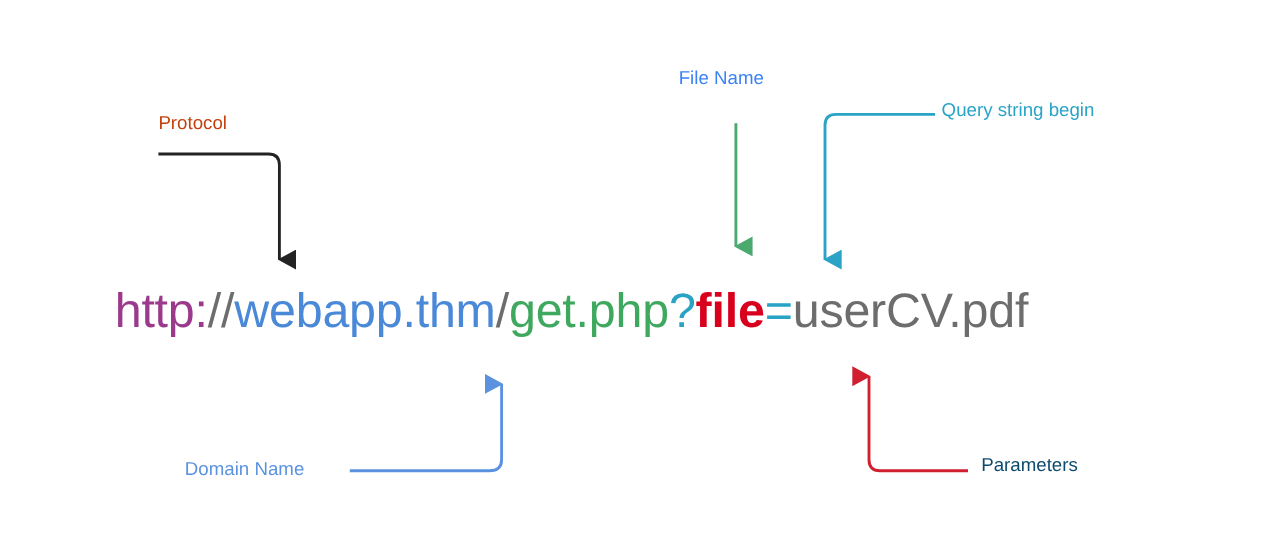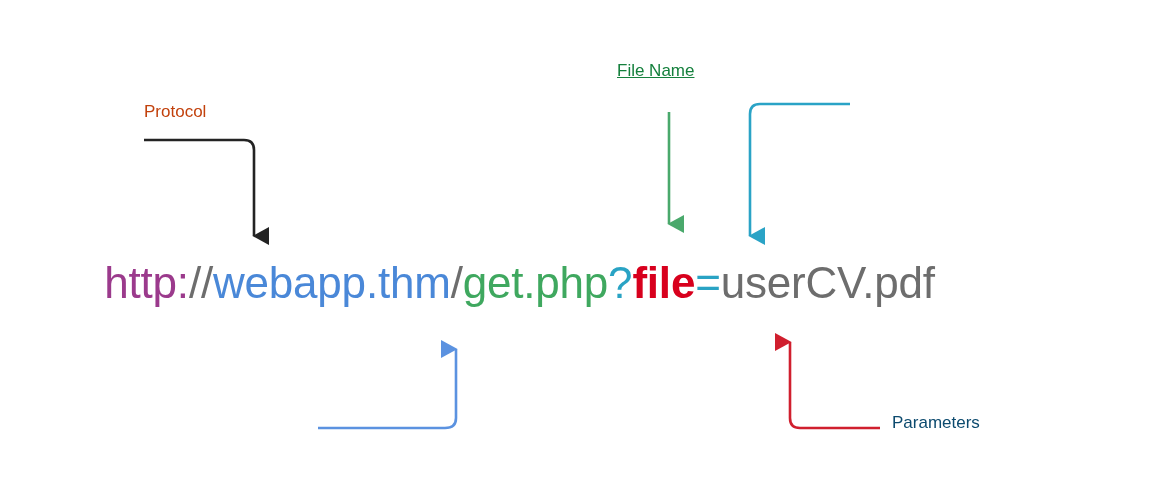--- a/index.html
+++ b/index.html
@@ -81,21 +81,23 @@
 
     <path d="M850,104 L760,104 Q750,104 750,114 L750,236" fill="none" stroke="#2aa3c6" stroke-width="2.6" marker-end="url(#ah-cyan)"></path>
 
     <path d="M318,428 L445,428 Q456,428 456,418 L456,349" fill="none" stroke="#5b92e0" stroke-width="2.6" marker-end="url(#ah-blue-up)"></path>
 
     <path d="M880,428 L800,428 Q790,428 790,418 L790,342" fill="none" stroke="#d01f2e" stroke-width="2.6" marker-end="url(#ah-red-up)"></path>
   </svg>
 
   <div class="label" id="label-protocol" style="color: #c2410c;">Protocol</div>
 
-  <div class="label" id="label-filename" style="color: #15803d; text-decoration: underline;">File Name</div>
+  <div class="label" id="label-filename" style="color: #3b82f6;">File Name</div>
 
+  <div class="label" id="label-query" style="color: rgb(42, 163, 198);">Query string begin</div>
 
+  <div class="label" id="label-domain" style="color: rgb(91, 146, 224);">Domain Name</div>
 
   <div class="label" id="label-parameters" style="color: #0c4a6e;">Parameters</div>
 
   <div id="url-line"><span style="color: rgb(155, 58, 140);">http</span><span style="color: rgb(155, 58, 140);">:</span><span style="color: rgb(109, 109, 109);">//</span><span style="color: rgb(74, 136, 216);">webapp.thm</span><span style="color: rgb(109, 109, 109);">/</span><span style="color: rgb(63, 168, 95);">get.php</span><span style="color: rgb(41, 163, 196);">?</span><span class="bold" style="color: rgb(216, 0, 29);">file</span><span style="color: rgb(41, 163, 196);">=</span><span style="color: rgb(109, 109, 109);">userCV.pdf</span></div>
 
 </div>
 
 </body></html>

